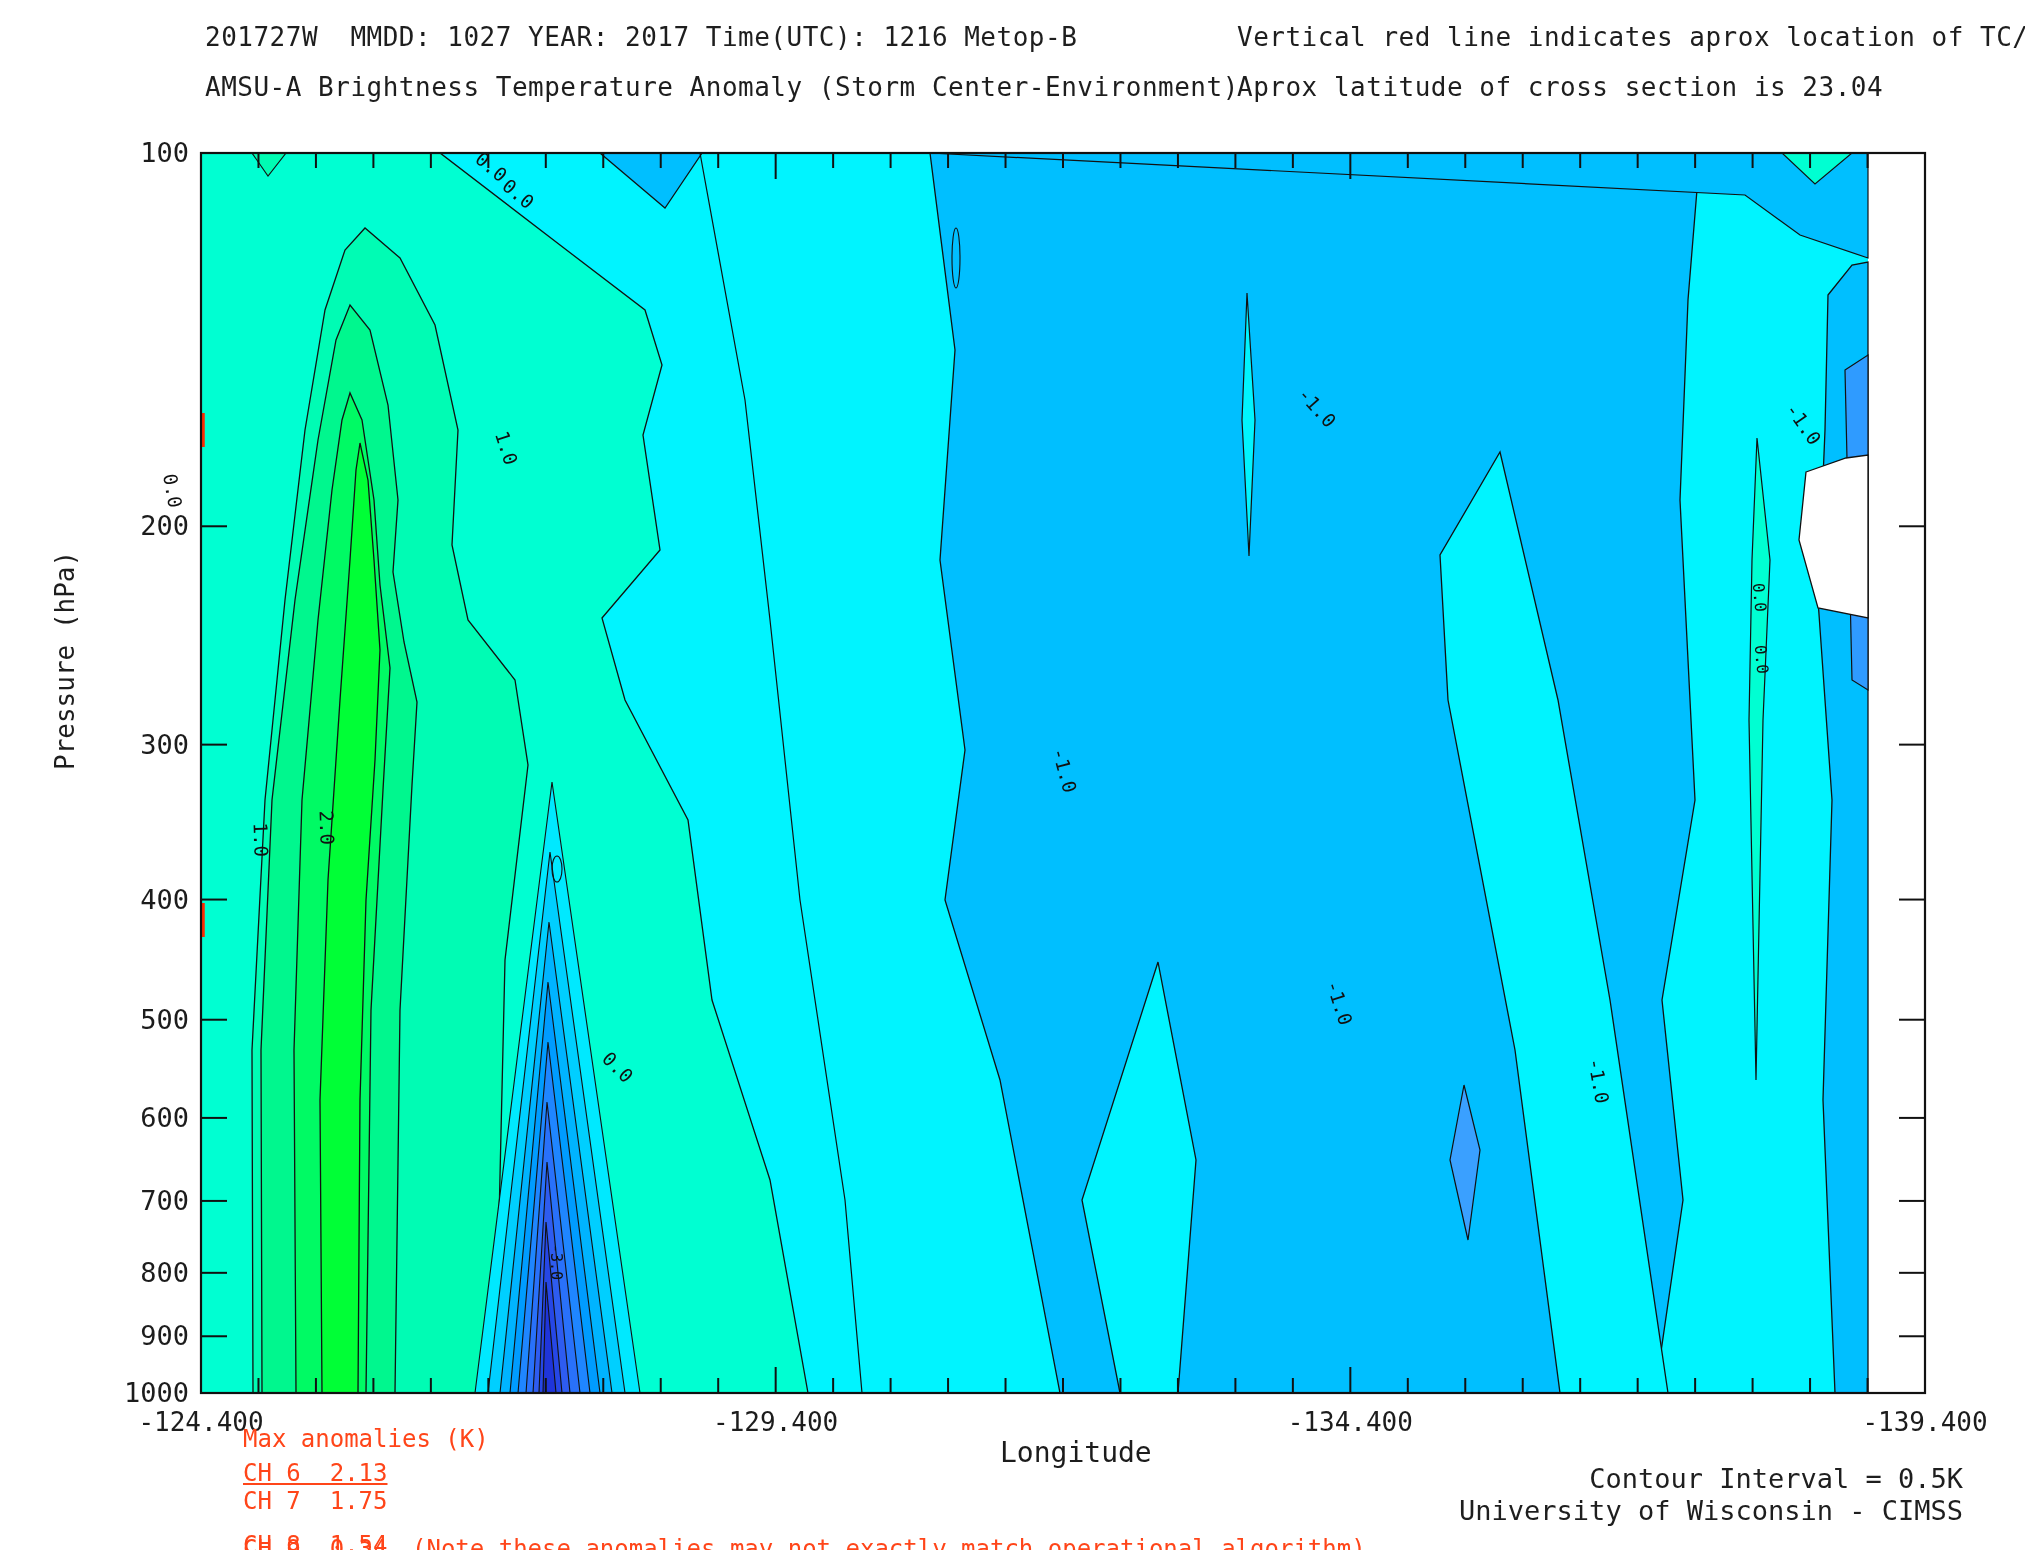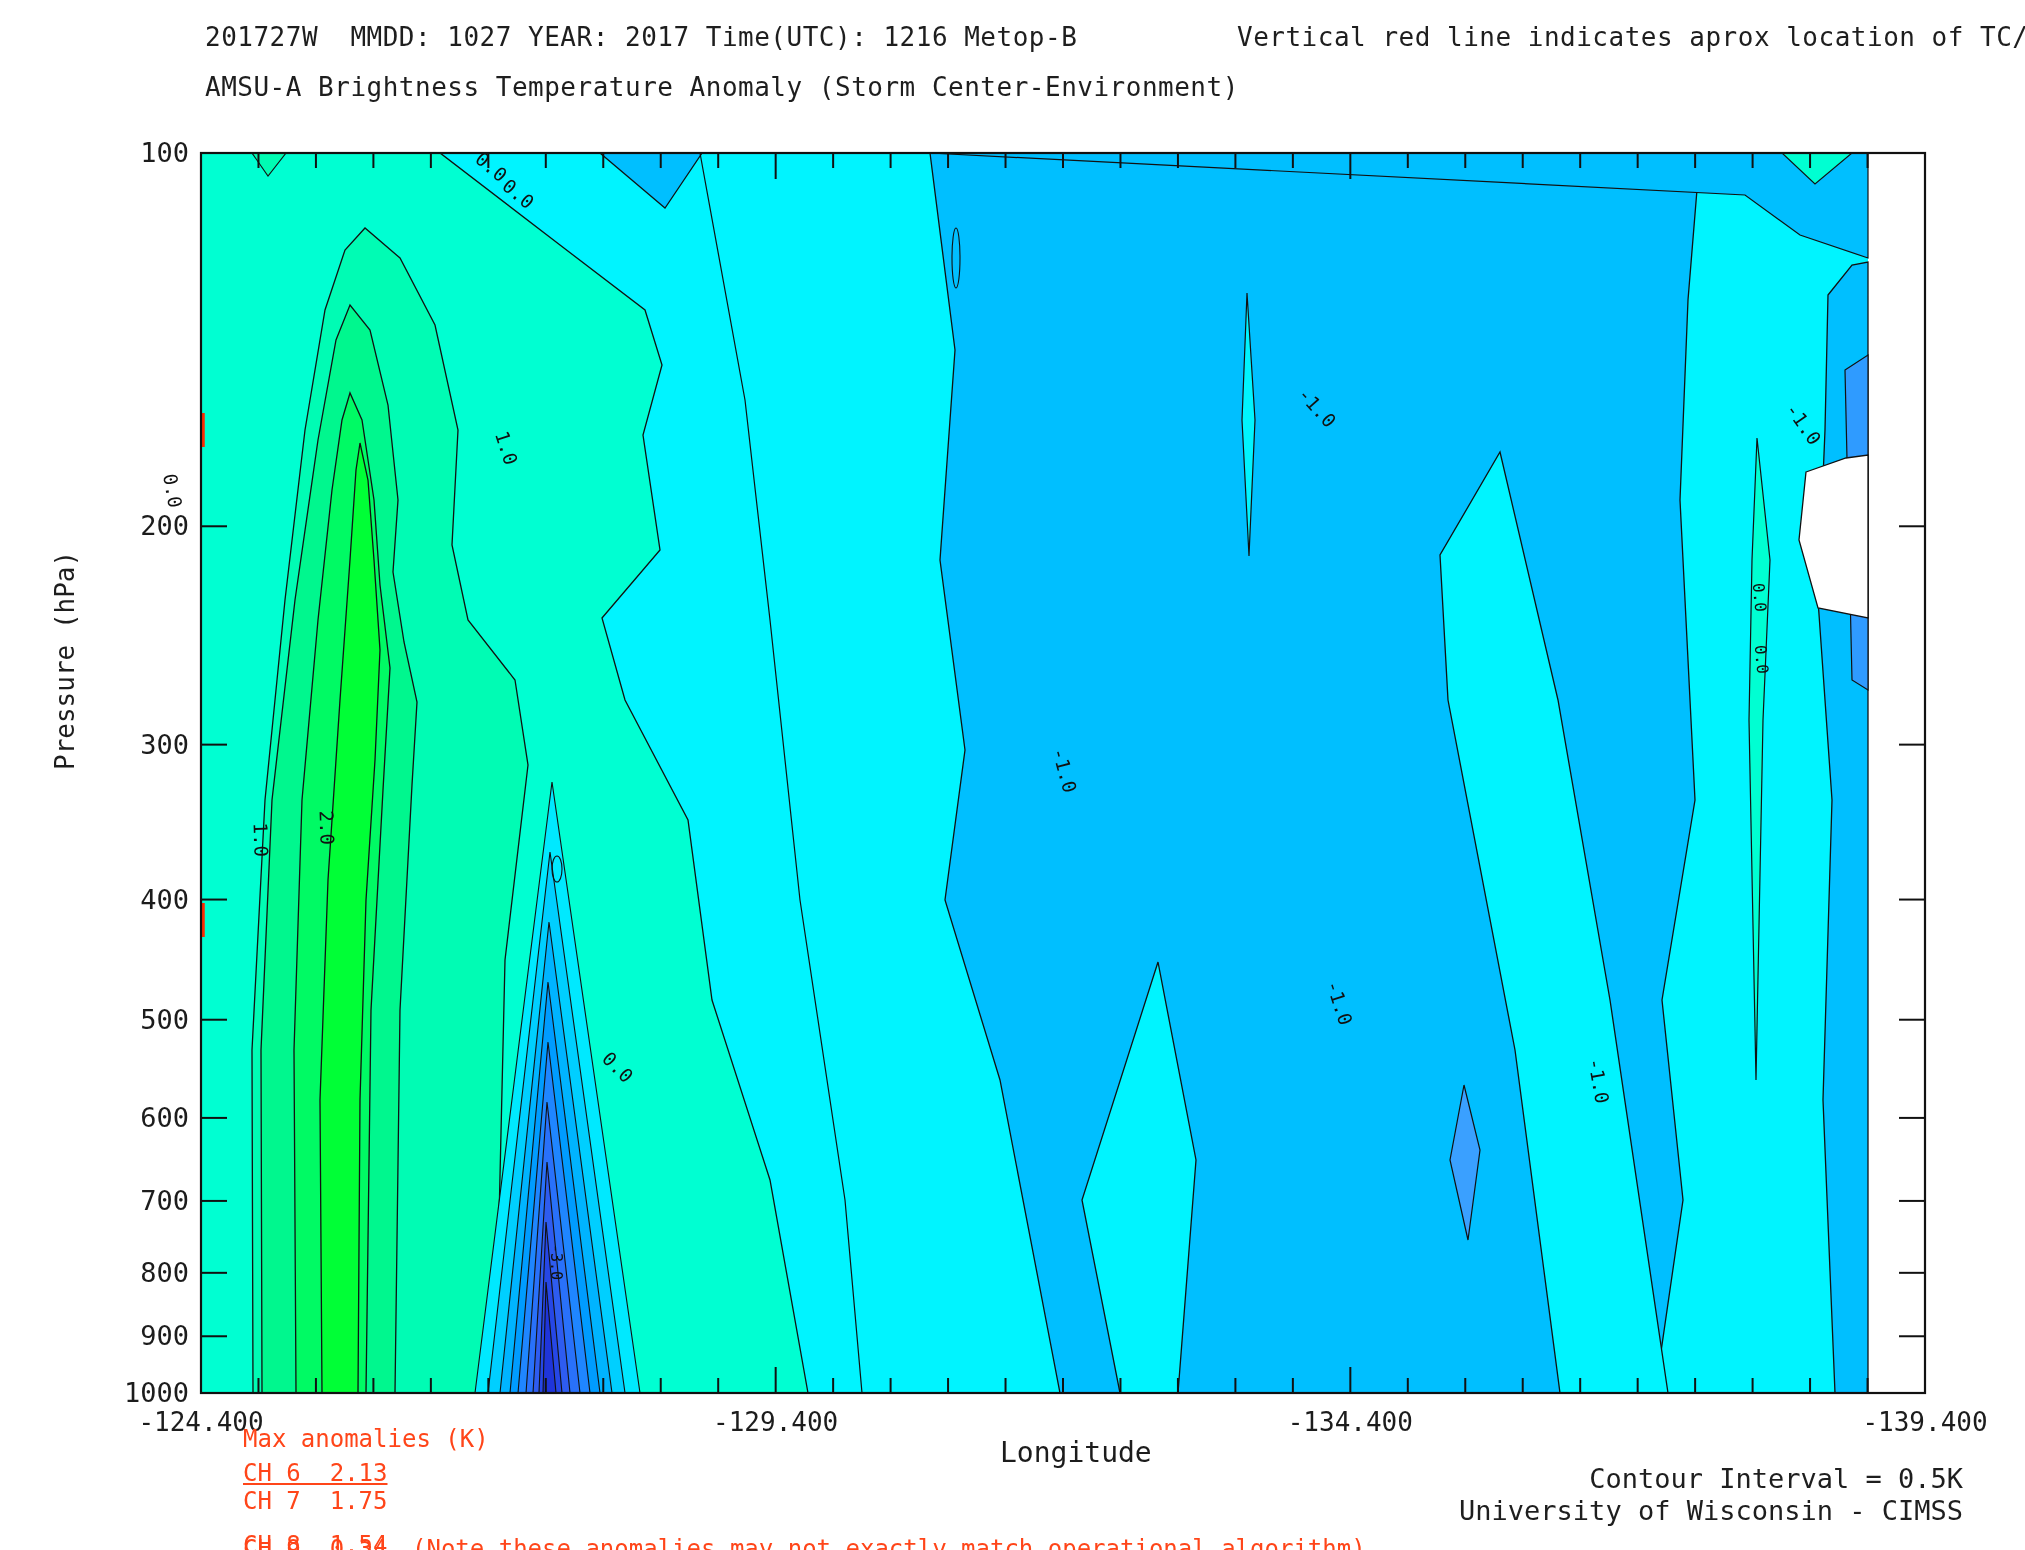--- a/index.html
+++ b/index.html
@@ -27,20 +27,21 @@
               transform:rotate(-90deg);transform-origin:left top;white-space:pre;}
 </style>
 </head>
 <body>
 
 <div class="page">
 
   <div class="hdr" id="hdrL1">201727W  MMDD: 1027 YEAR: 2017 Time(UTC): 1216 Metop-B</div>
   <div class="hdr" id="hdrL2">AMSU-A Brightness Temperature Anomaly (Storm Center-Environment)</div>
   <div class="hdr" id="hdrR1">Vertical red line indicates aprox location of TC/Invest</div>
+  <div class="hdr" id="hdrR2">Aprox latitude of cross section is 23.04</div>
 
   <div id="yAxisTitle">Pressure (hPa)</div>
 
   <svg id="plot" width="2025" height="1550" viewBox="0 0 2025 1550">
 
     <g>
       <rect x="201" y="153" width="1667" height="1240" fill="#00F4FF"></rect>
 
       <path d="M930,153 L1700,153 L1688,300 L1680,500 L1695,800 L1662,1000 L1683,1200 L1655,1393
                L1060,1393 L1000,1080 L945,900 L965,750 L940,560 L955,350 Z" fill="#00BFFF" stroke="#111" stroke-width="1.3"></path>

